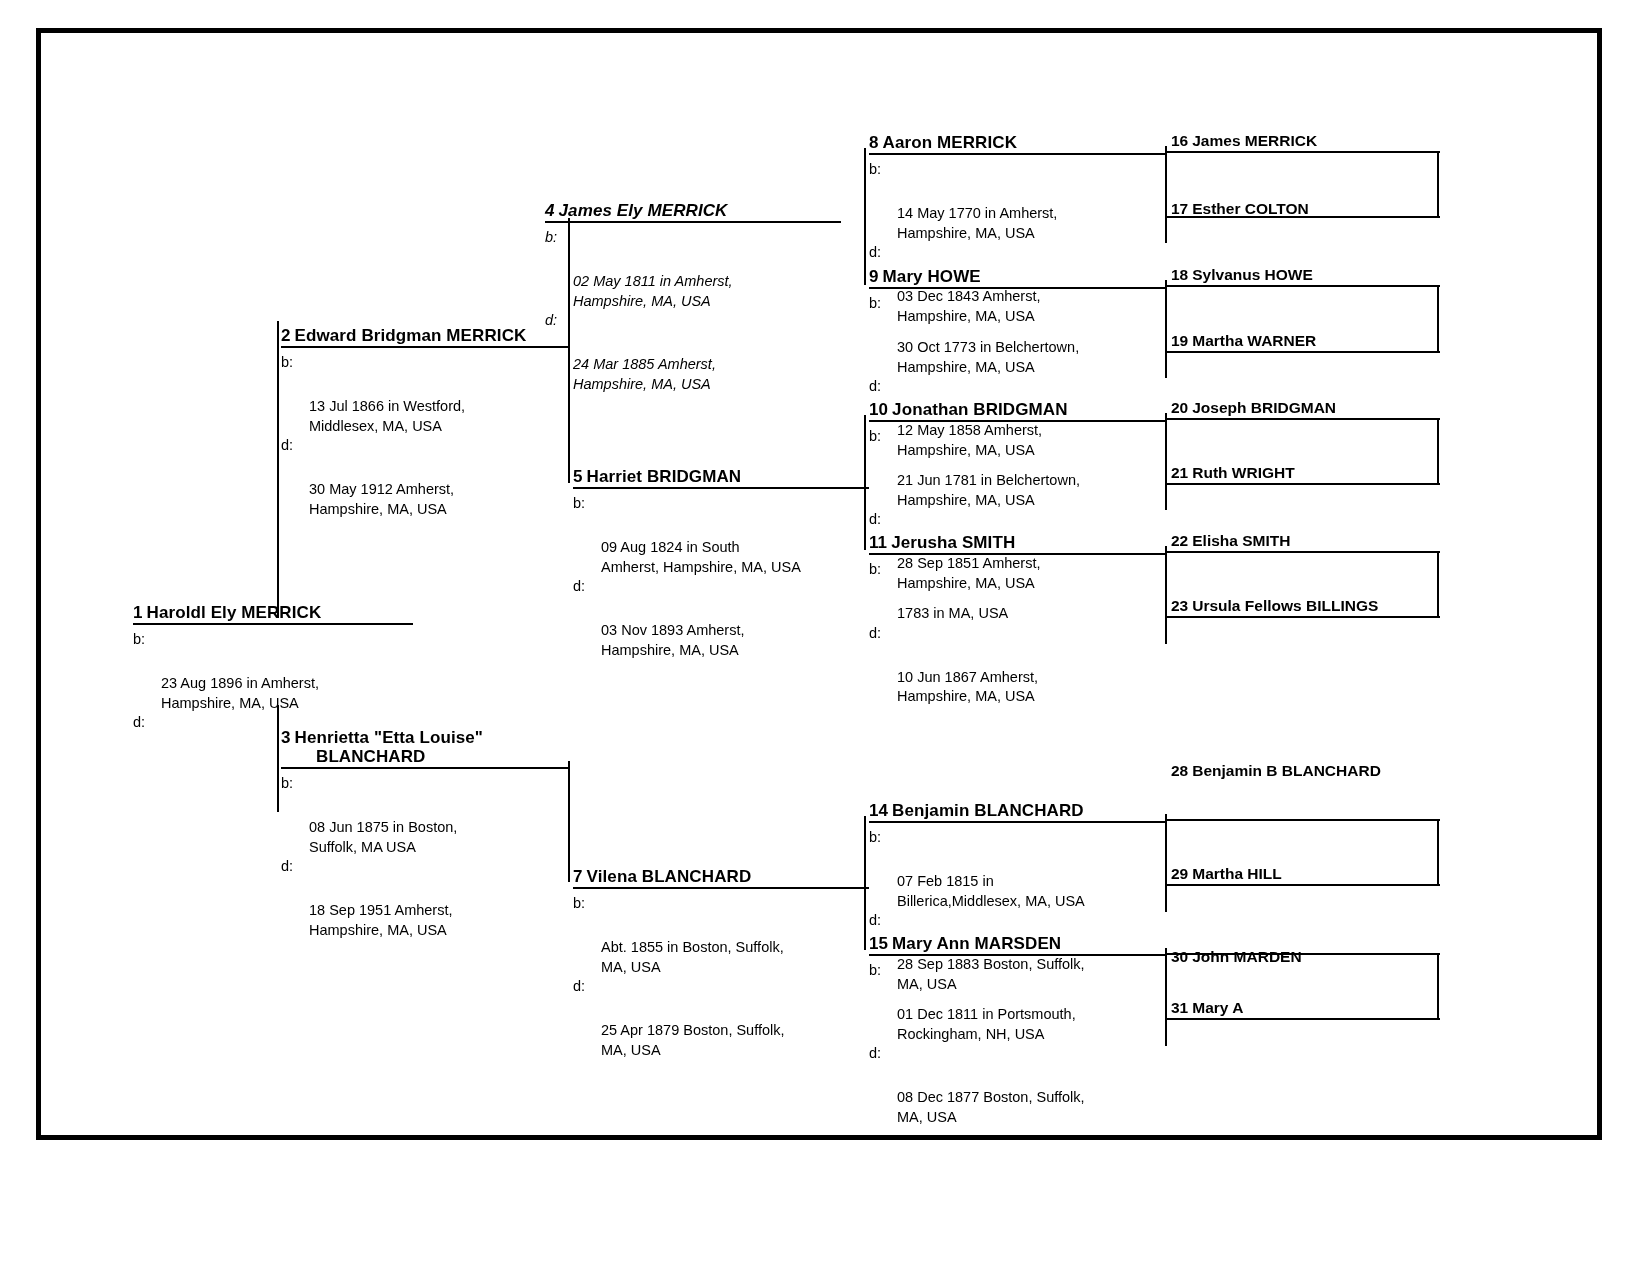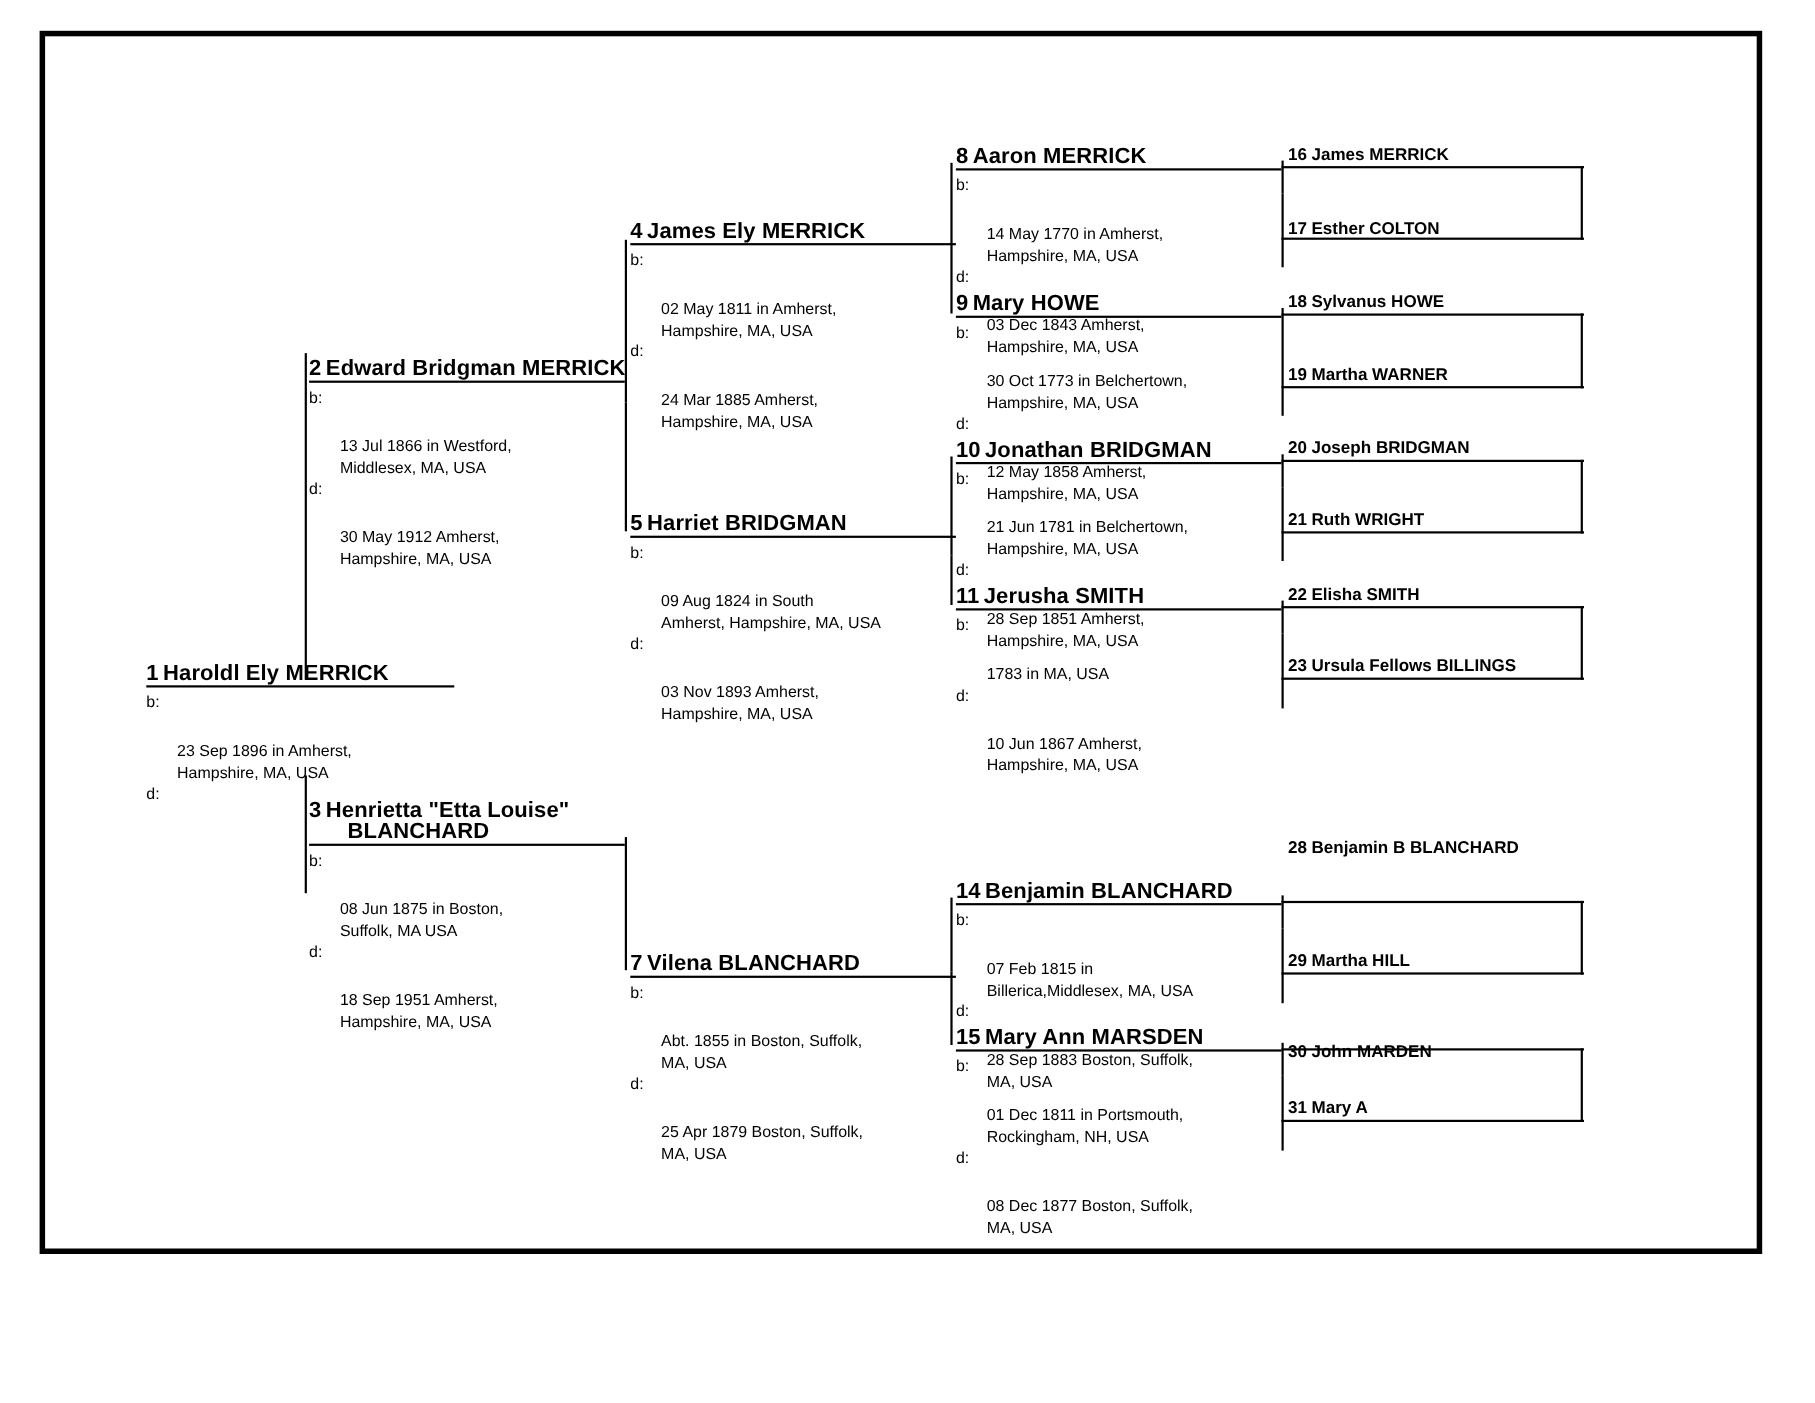--- a/index.html
+++ b/index.html
@@ -27,21 +27,21 @@
     border: 5px solid #000000;
     box-sizing: border-box;
     background: #ffffff;
   }
   .person {
     position: absolute;
     box-sizing: border-box;
   }
   .person-name {
     font-weight: bold;
-    font-size: 20px;
+    font-size: 17px;
     line-height: 19px;
     color: #000000;
     letter-spacing: 0.1px;
     white-space: nowrap;
   }
   .person-name .num {
     margin-right: 4px;
   }
   .person-name.wrap {
     white-space: normal;
@@ -134,21 +134,21 @@
 
     <div class="person" style="left:92px; top:570px; width:280px;">
       <div class="person-name">
         <span class="num">1</span><span>Haroldl Ely MERRICK</span>
       </div>
       <div class="rule"></div>
       <div class="facts">
         <div class="fact">
           <span class="lbl">b:</span>
           <span class="val">
-            <span>23 Sep 1896 in Amherst,</span><br>
+            <span>23 Aug 1896 in Amherst,</span><br>
             <span>Hampshire, MA, USA</span>
           </span>
         </div>
         <div class="fact">
           <span class="lbl">d:</span>
         </div>
       </div>
     </div>
 
     <div class="person" style="left:240px; top:293px; width:287px;">
@@ -190,21 +190,21 @@
         <div class="fact">
           <span class="lbl">d:</span>
           <span class="val">
             <span>18 Sep 1951 Amherst,</span><br>
             <span>Hampshire, MA, USA</span>
           </span>
         </div>
       </div>
     </div>
 
-    <div class="person" style="left:532px; top:168px; width:296px;">
+    <div class="person" style="left:504px; top:168px; width:296px;font-style:italic;">
       <div class="person-name">
         <span class="num">4</span><span>James Ely MERRICK</span>
       </div>
       <div class="rule"></div>
       <div class="facts">
         <div class="fact">
           <span class="lbl">b:</span>
           <span class="val">
             <span>02 May 1811 in Amherst,</span><br>
             <span>Hampshire, MA, USA</span>

